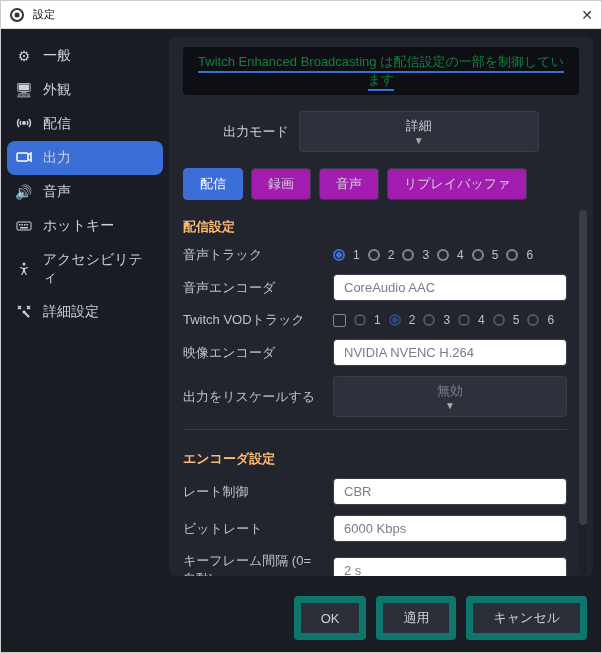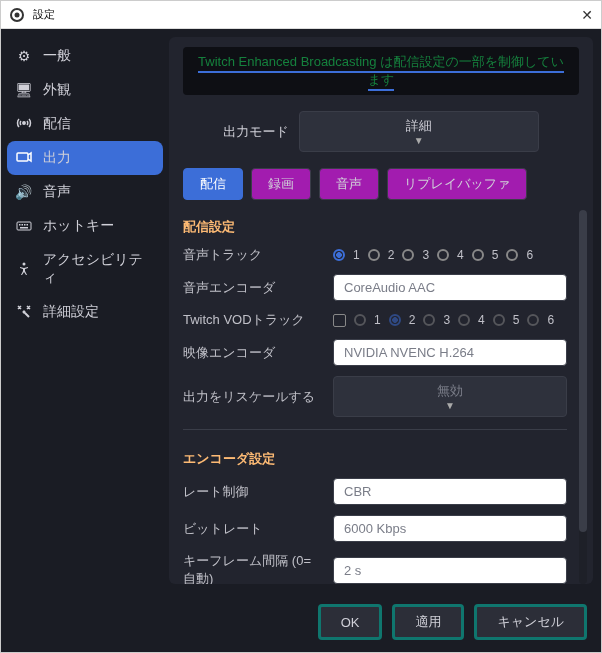--- a/index.html
+++ b/index.html
@@ -219,21 +219,21 @@
 .footer {
   display: flex;
   justify-content: flex-end;
   gap: 10px;
   padding: 12px 14px;
   background: #1a1c24;
 }
 .btn {
   padding: 6px 20px;
   background: #2c2e38;
-  border: 3px solid #0f766e;
+  border: 7px solid #0f766e;
   color: #d0d0d8;
   border-radius: 4px;
   cursor: pointer;
   font-size: 13px;
 }
 </style>
 </head>
 <body>
 
 <div class="window">

